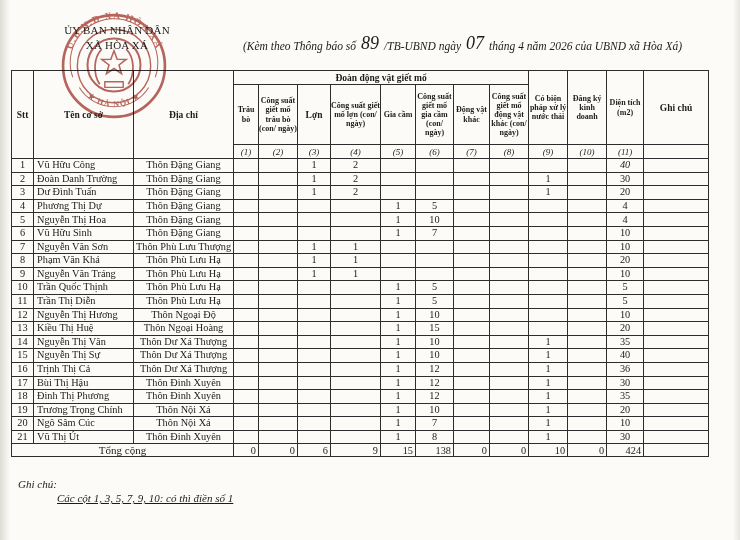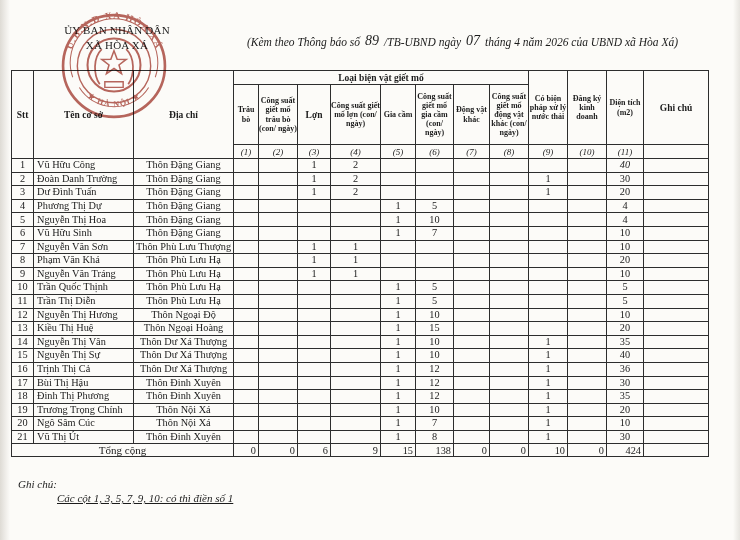--- a/index.html
+++ b/index.html
@@ -14,21 +14,21 @@
     background:linear-gradient(90deg,#dedbd5,#efede9 55%,#fcfbf8); }
   .edge-right { position:absolute; right:0; top:0; bottom:0; width:7px;
     background:linear-gradient(270deg,#e7e5e0,#f5f4f0 70%,#fcfbf8); }
 
   .org-block { position:absolute; left:52px; top:23px; width:130px; text-align:center;
     font-weight:normal; font-size:11px; line-height:15px; letter-spacing:.2px; }
 
   .title-block { position:absolute; left:190px; top:28px; width:545px; text-align:center; }
   .doc-title { font-weight:bold; font-size:13.5px; letter-spacing:.2px; }
   .doc-subtitle { margin-top:6px; font-style:italic; font-size:11.5px; }
-  .hand-num { font-size:14px; font-style:italic; margin:16px 5px; position:relative; top:-1px; }
+  .hand-num { font-size:18px; font-style:italic; margin:16px 5px; position:relative; top:-1px; }
 
   .stamp { position:absolute; left:60px; top:12px; width:108px; height:108px;
     opacity:.82; mix-blend-mode:multiply; pointer-events:none; }
   .stamp * { stroke:#a8453a; fill:none; }
   .stamp text, .stamp textPath { fill:#a8453a; stroke:none;
     font-family:"Liberation Serif","DejaVu Serif",serif; font-weight:bold; }
 
   table.stat { position:absolute; left:11px; top:70px; width:697px;
     border-collapse:collapse; table-layout:fixed;
     border:1.5px solid #2d2d2d; }
@@ -84,21 +84,21 @@
       <col style="width:39px">
     <col style="width:39px">
       <col style="width:37px">
       <col style="width:65px">
   </colgroup>
   <thead>
     <tr>
       <th rowspan="3" class="h-main">Stt</th>
       <th rowspan="3" class="h-main">Tên cơ sở</th>
       <th rowspan="3" class="h-main">Địa chỉ</th>
-      <th colspan="8" class="h-group">Loại biện vật giết mổ</th>
+      <th colspan="8" class="h-group">Đoàn động vật giết mổ</th>
       <th rowspan="2" class="h-small">Có biện pháp xử lý nước thải</th>
       <th rowspan="2" class="h-small">Đăng ký kinh doanh</th>
       <th rowspan="2" class="h-small">Diện tích (m2)</th>
       <th rowspan="2" class="h-main">Ghi chú</th>
     </tr>
     <tr>
       <th class="h-small h-tall">Trâu bò</th>
       <th class="h-small">Công suất giết mổ trâu bò (con/ ngày)</th>
       <th class="h-main">Lợn</th>
       <th class="h-small">Công suất giết mổ lợn (con/ ngày)</th>

